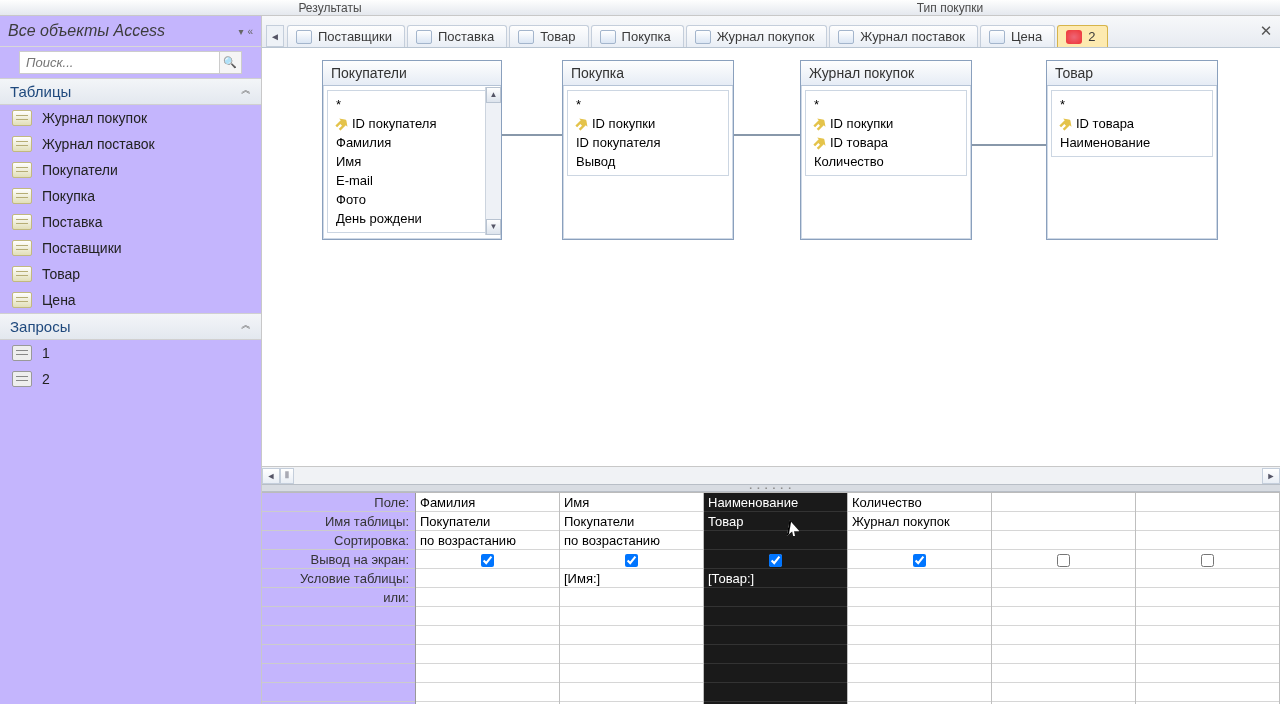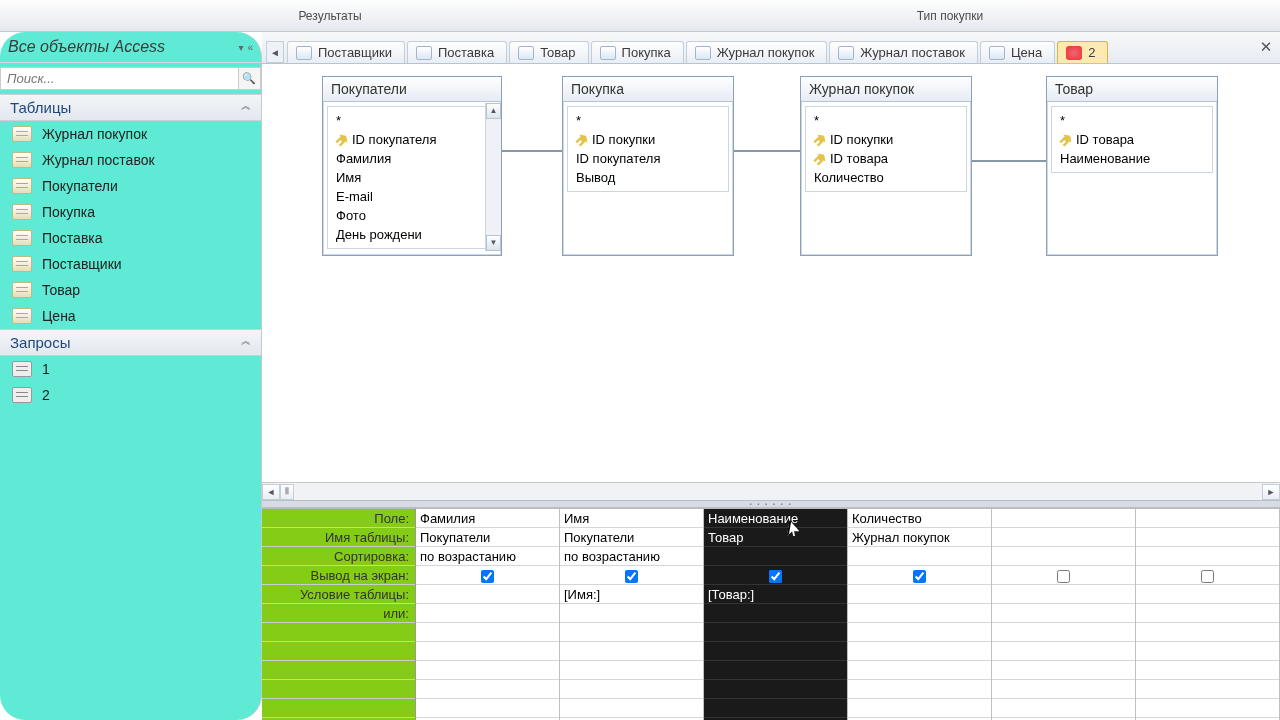--- a/index.html
+++ b/index.html
@@ -1,29 +1,29 @@
 <!DOCTYPE html>
 <html><head>
 <meta charset="utf-8">
 <style>
   * { box-sizing: border-box; margin: 0; padding: 0; font-family: 'Segoe UI', Tahoma, sans-serif; }
   body { width: 1280px; height: 720px; overflow: hidden; background: #fff; font-size: 13px; }
 
   
-  .ribbon { height: 32px; background: linear-gradient(#fefefe,#e4e8ee); border-bottom: 1px solid #c8c8c8; display: flex; align-items: flex-end; padding: 8px 20px; color: #4b4b4b; font-size: 12px; }
+  .ribbon { height: 16px; background: linear-gradient(#fefefe,#e4e8ee); border-bottom: 1px solid #c8c8c8; display: flex; align-items: flex-end; padding: 0 20px; color: #4b4b4b; font-size: 12px; }
   .ribbon .group { flex: 1; text-align: center; }
 
   .main { display: flex; height: 688px; }
 
   
-  .nav { width: 262px; background: #5eead4; border-right: 1px solid #c8c8c8; display: flex; flex-direction: column; border-radius: 25px; }
+  .nav { width: 262px; background: #c4b5fd; border-right: 1px solid #c8c8c8; display: flex; flex-direction: column; }
   .nav-header { display: flex; align-items: center; padding: 6px 8px; border-bottom: 1px solid #d8d8d8; font-size: 16px; color: #333; }
   .nav-header .title { flex: 1; font-style: italic; color: #3c3c3c; }
   .nav-header .chev { font-size: 10px; color: #666; margin-left: 4px; cursor: pointer; }
-  .search-wrap { padding: 4px 0; display: flex; }
+  .search-wrap { padding: 4px 19px; display: flex; }
   .search-wrap input { flex: 1; border: 1px solid #ccc; padding: 3px 6px; font-style: italic; font-size: 13px; color: #777; }
   .search-btn { width: 22px; border: 1px solid #ccc; border-left: none; background: #f5f5f5; display: flex; align-items: center; justify-content: center; font-size: 11px; color: #555; cursor: pointer; }
   .section-hdr { background: linear-gradient(#f3f5f8,#e3e8ef); border-top: 1px solid #d0d0d0; border-bottom: 1px solid #d0d0d0; padding: 4px 10px; font-size: 15px; color: #1f497d; display: flex; align-items: flex-start; justify-content: space-between; }
   .section-hdr .collapse { font-size: 10px; color: #666; }
   .nav-item { display: flex; align-items: center; padding: 5px 12px; color: #222; cursor: pointer; font-size: 14px; }
   .nav-item .icon { width: 20px; height: 16px; margin-right: 10px; background: linear-gradient(#fff,#e2dfb8); border: 1px solid #c2b97f; border-radius: 2px; display: inline-block; position: relative; }
   .nav-item .icon::before,.nav-item .icon::after { content:''; position:absolute; left:3px; right:3px; height:1px; background:#b6ad75; top:4px; }
   .nav-item .icon::after { top:8px; }
   .nav-item.query .icon { background:#eee; border-color:#999; }
   .nav-item.query .icon::before,.nav-item.query .icon::after { background:#888; }
@@ -54,21 +54,21 @@
   .rel-line { position:absolute; background:#8898aa; height:2px; }
 
   .scroll-h { height: 18px; background:#f0f2f5; border-top:1px solid #c8c8c8; display:flex; align-items:center; }
   .scroll-h .sbtn { width:18px; height:16px; border:1px solid #c4cedb; background:linear-gradient(#fff,#e9eef5); font-size:9px; display:flex; align-items:center; justify-content:center; color:#556; }
   .scroll-h .track { flex:1; }
   .scroll-h .sbtn.r { margin-left:auto; }
   .splitter { height:8px; background:#d8dce2; border-top:1px solid #b8bec6; border-bottom:1px solid #b8bec6; text-align:center; font-size:6px; color:#888; letter-spacing:2px; line-height:6px; }
 
   
   .qbe { display:flex; background:#f4f4f4; border-top:1px solid #bbb; height:212px; overflow:hidden; }
-  .qbe-labels { width: 154px; text-align:right; background:#84cc16; border-right:1px solid #999; }
+  .qbe-labels { width: 154px; text-align:right; background:#c4b5fd; border-right:1px solid #999; }
   .qbe-labels div { height:19px; line-height:19px; padding-right:6px; border-bottom:1px solid #ccc; font-size:13px; color:#333; }
   .qbe-cols { flex:1; display:flex; overflow:hidden; }
   .qcol { width:144px; border-right:1px solid #bfbfbf; background:#fff; }
   .qcol.sel { background:#1a1a1a; color:#fff; }
   .qcol div { height:19px; line-height:19px; padding:0 4px; border-bottom:1px solid #d6d6d6; font-size:13px; overflow:hidden; white-space:nowrap; }
   .qcol.sel div { border-bottom-color:#333; }
   .qcol .chk { text-align:center; }
   .qcol .chk input { vertical-align:middle; }
 
   .cursor { position:absolute; width:16px; height:22px; pointer-events:none; }

